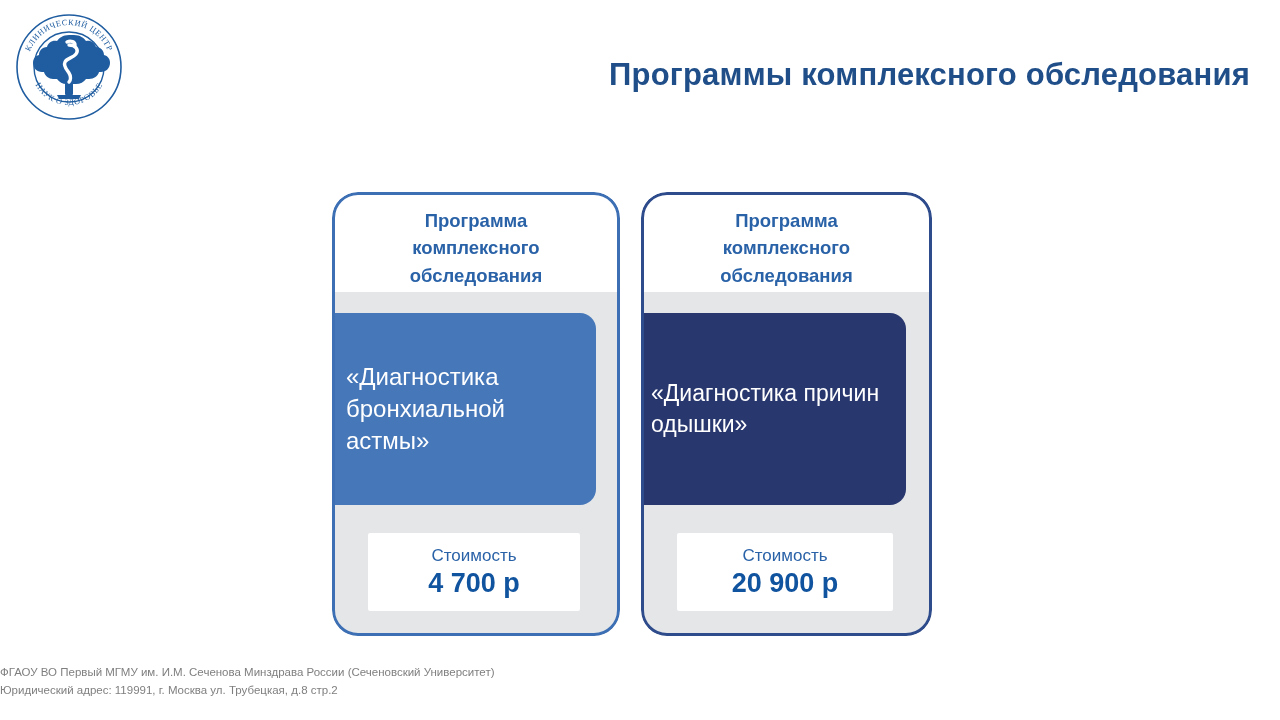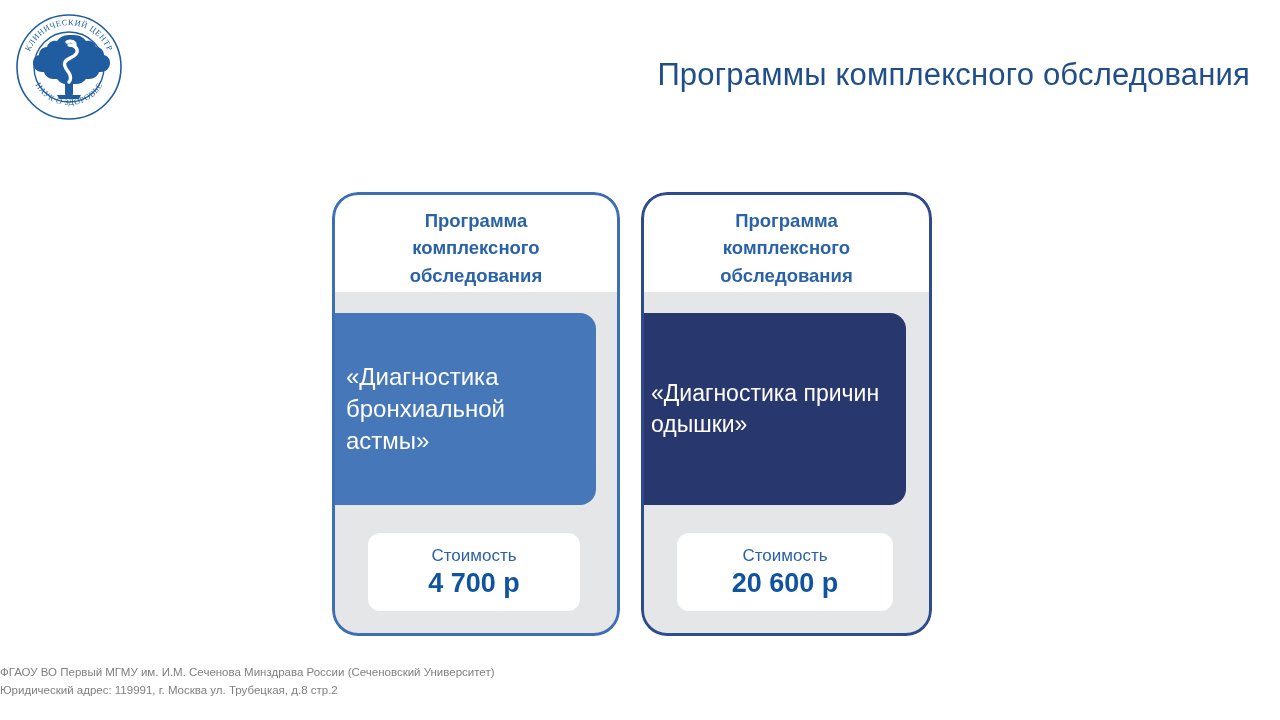--- a/index.html
+++ b/index.html
@@ -26,21 +26,21 @@
 
   
   #slide-title {
     position: absolute;
     left: 540px;
     top: 57px;
     width: 710px;
     text-align: right;
     color: #1F4E89;
     font-size: 31px;
-    font-weight: 400;
+    font-weight: 700;
     letter-spacing: 0.2px;
     white-space: nowrap;
   }
 
   
   #cards {
     position: absolute;
     left: 0;
     top: 0;
   }
@@ -132,21 +132,21 @@
     font-size: 24px;
     line-height: 1.33;
     font-weight: 400;
   }
   #program-box-2 .program-text { font-size: 23px; }
 
   
   .price-box {
     position: absolute;
     background: #ffffff;
-    border-radius: 12px;
+    border-radius: 2px;
     display: flex;
     flex-direction: column;
     align-items: center;
     justify-content: center;
   }
   #price-box-1 { left: 36px; top: 241px; width: 212px; height: 78px; }
   #price-box-2 { left: 36px; top: 241px; width: 216px; height: 78px; }
 
   .price-label {
     color: #2A62A8;
@@ -230,21 +230,21 @@
     <div class="card-frame"></div>
   </div>
 
   <div class="card" id="card-2">
     <div class="card-body">
       <div class="program-box" id="program-box-2">
         <div class="program-text">«Диагностика причин одышки»</div>
       </div>
       <div class="price-box" id="price-box-2">
         <div class="price-label">Стоимость</div>
-        <div class="price-value">20 600 р</div>
+        <div class="price-value">20 900 р</div>
       </div>
     </div>
     <div class="card-head">
       <div class="card-head-text">Программа комплексного обследования</div>
     </div>
     <div class="card-frame"></div>
   </div>
 
 </div>
 

